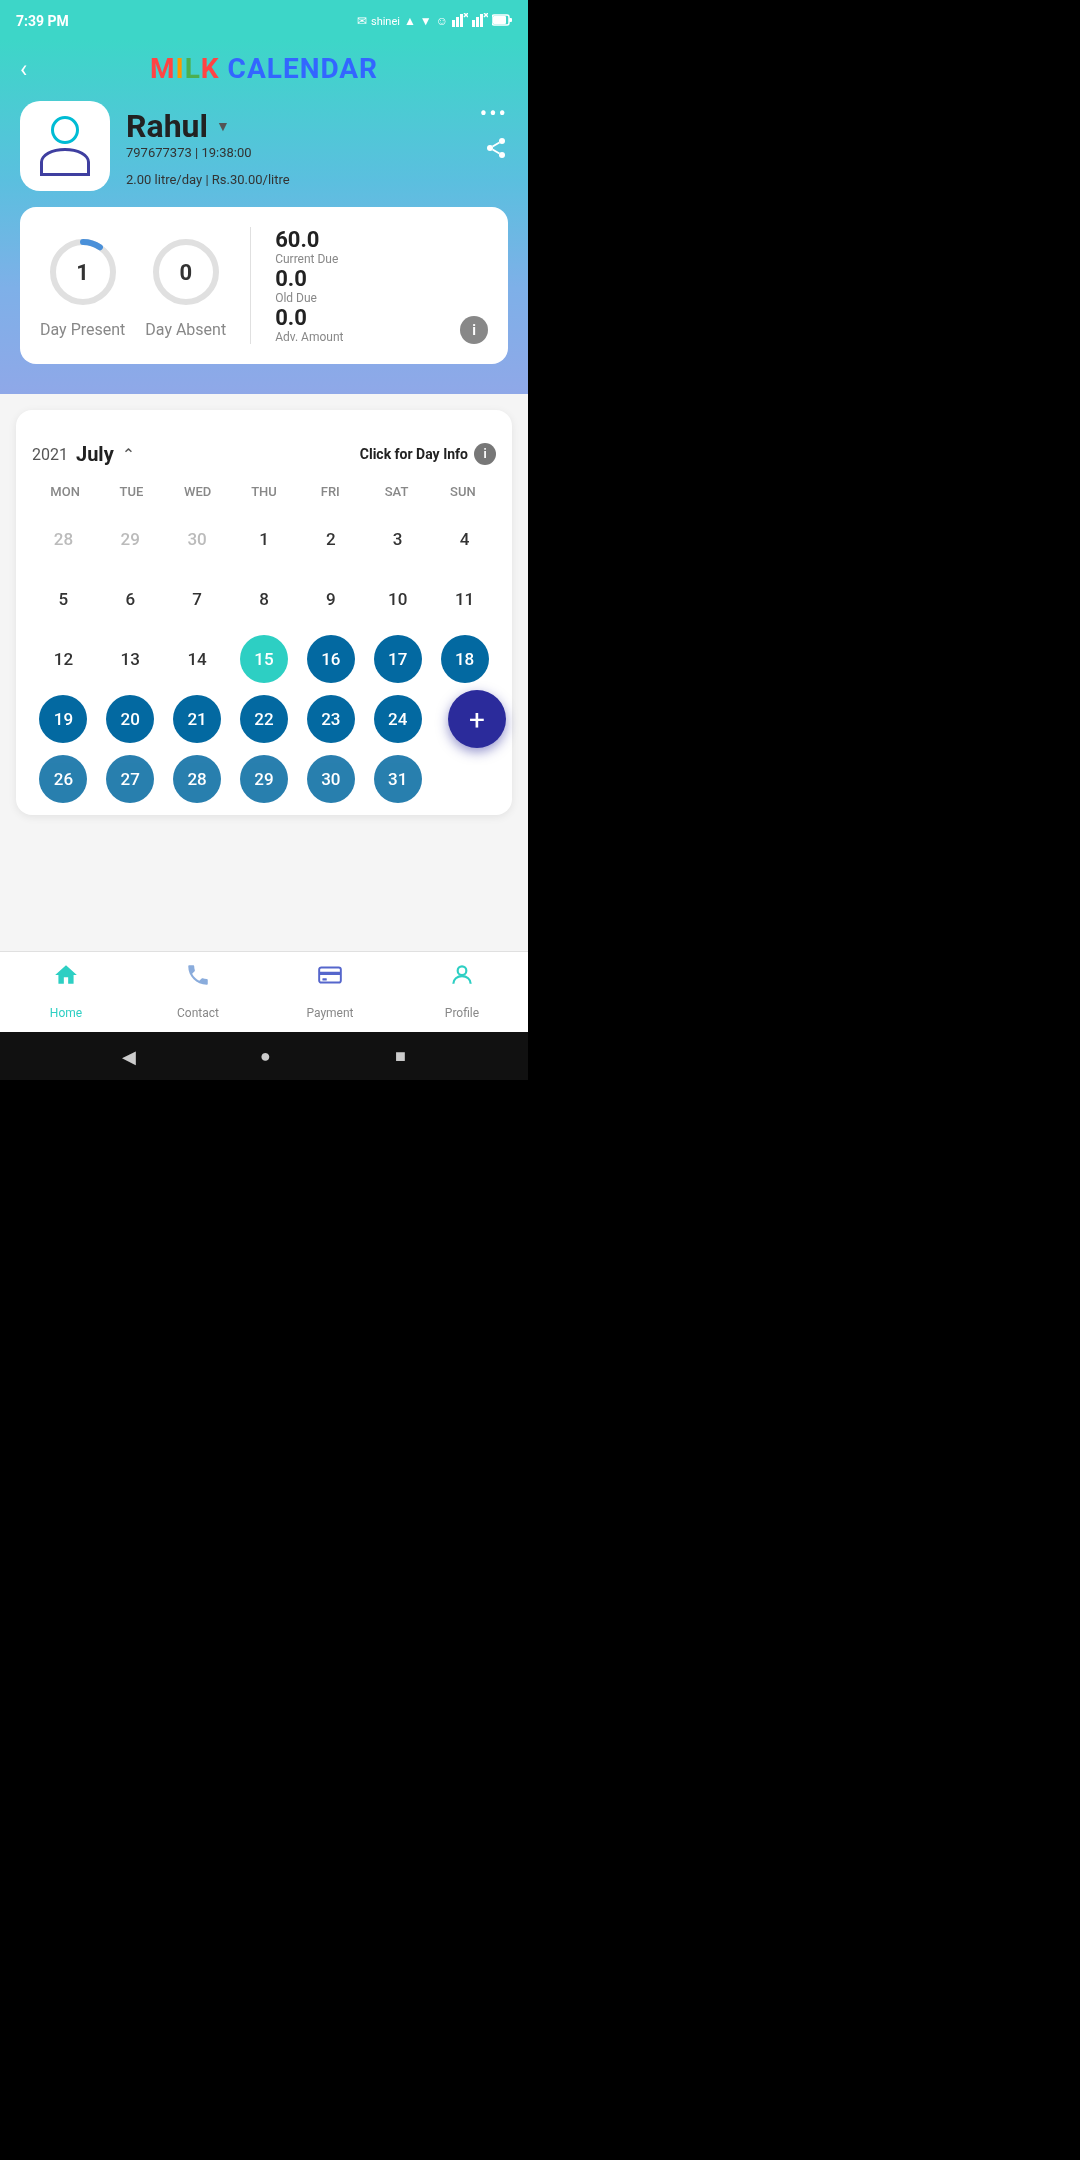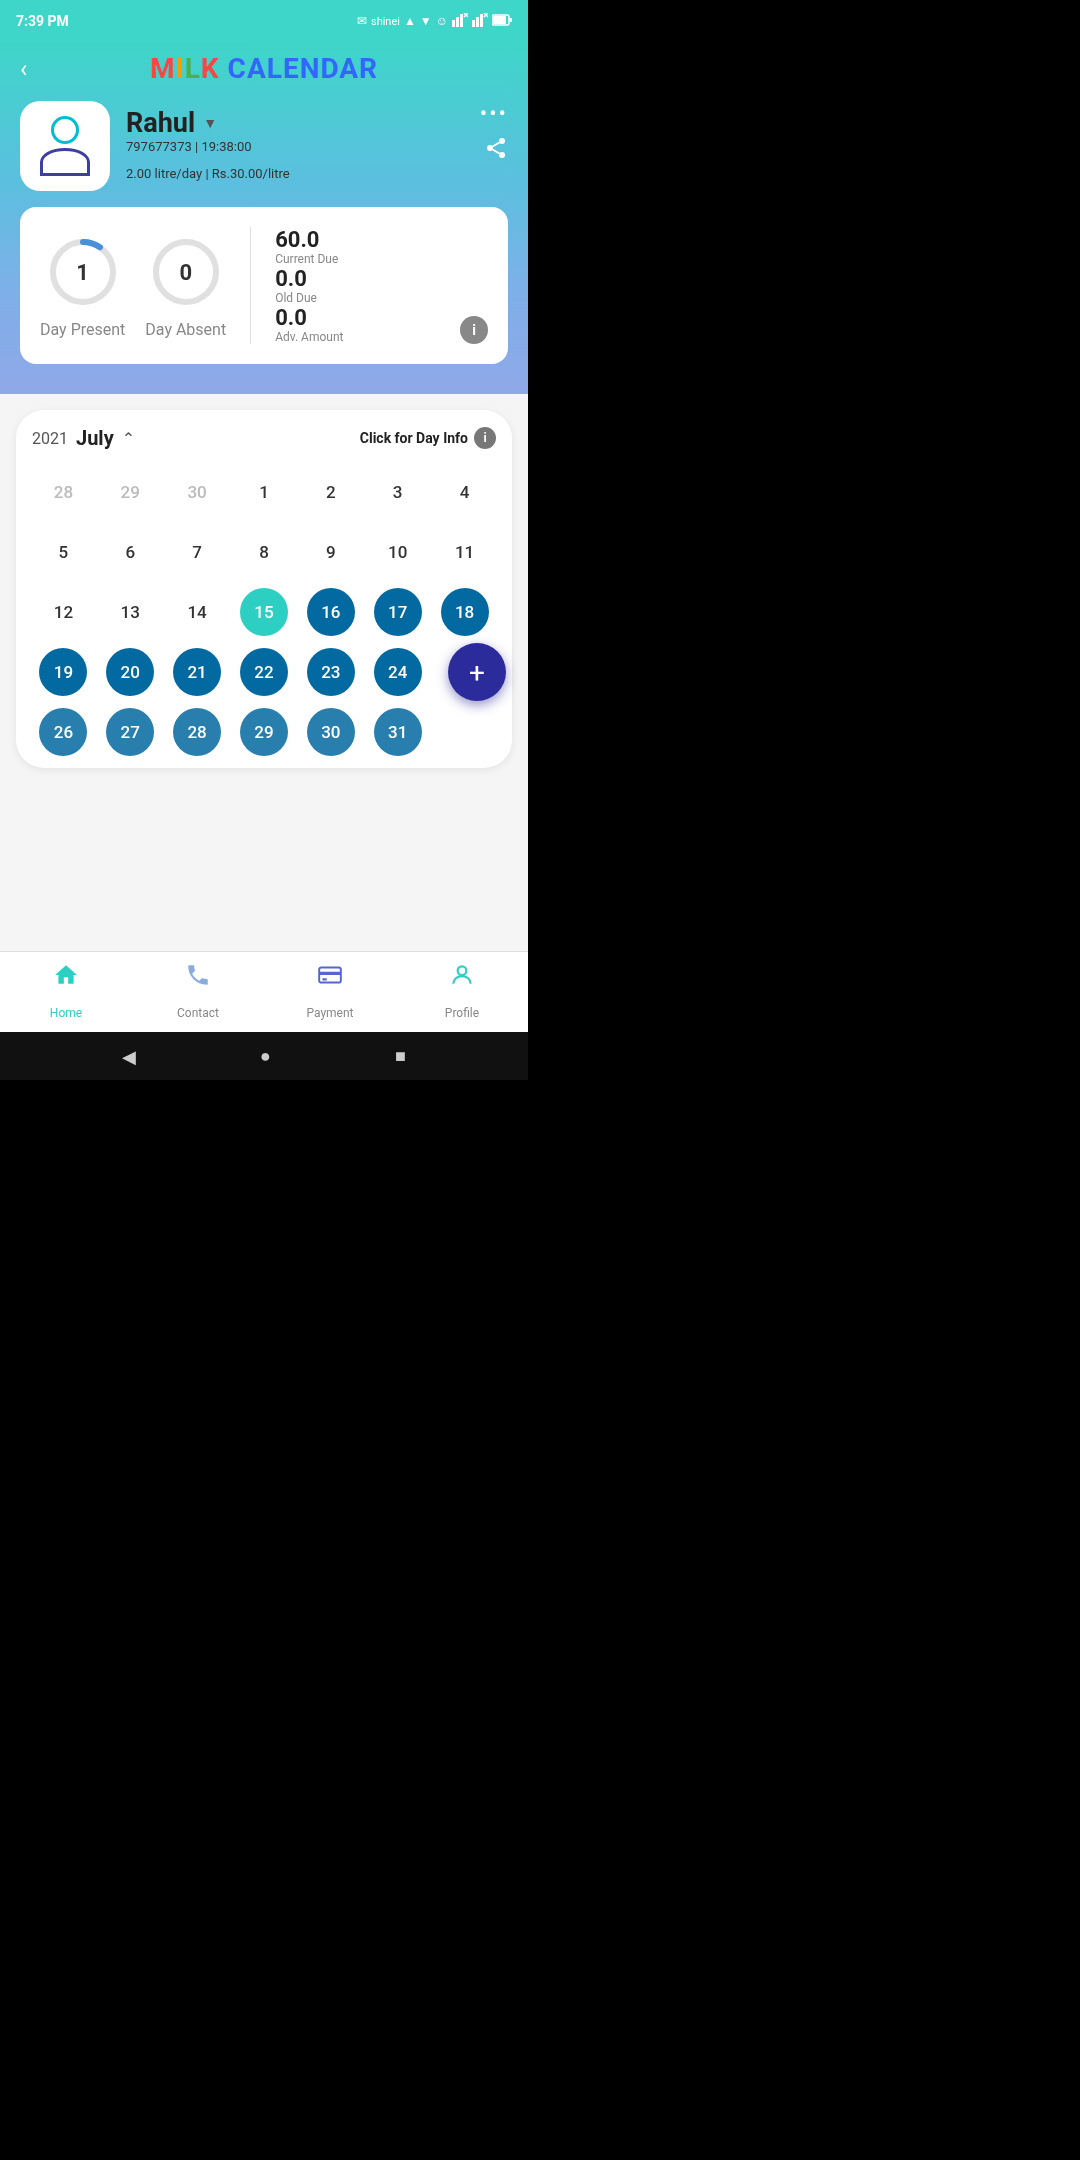--- a/index.html
+++ b/index.html
@@ -116,21 +116,21 @@
     .user-info {
       flex: 1;
       padding-top: 6px;
     }
     .user-name-row {
       display: flex;
       align-items: center;
       gap: 8px;
     }
     .user-name {
-      font-size: 27px;
+      font-size: 32px;
       font-weight: bold;
       color: #222;
     }
     .dropdown-arrow {
       color: #555;
       font-size: 14px;
     }
     .user-detail {
       color: #333;
       font-size: 13px;
@@ -273,22 +273,22 @@
     .main-content {
       background: #f5f5f5;
       flex: 1;
       padding: 16px;
       position: relative;
     }
 
     
     .calendar-card {
       background: white;
-      border-radius: 28px;
-      padding: 16px 16px 8px;
+      border-radius: 16px;
+      padding: 32px 16px 8px;
       box-shadow: 0 2px 8px rgba(0,0,0,0.08);
     }
 
     .calendar-header {
       display: flex;
       justify-content: space-between;
       align-items: center;
       margin-bottom: 14px;
     }
     .cal-month-year {
@@ -575,20 +575,29 @@
           <span class="cal-year">2021</span>
           <span class="cal-month">July</span>
           <span class="cal-chevron">⌃</span>
         </div>
         <div class="cal-info-row">
           <span class="cal-info-text">Click for Day Info</span>
           <div class="info-circle">i</div>
         </div>
       </div>
 
+      <div class="cal-days-header">
+        <span class="cal-day-name">MON</span>
+        <span class="cal-day-name">TUE</span>
+        <span class="cal-day-name">WED</span>
+        <span class="cal-day-name">THU</span>
+        <span class="cal-day-name">FRI</span>
+        <span class="cal-day-name">SAT</span>
+        <span class="cal-day-name">SUN</span>
+      </div>
 
       <div class="cal-grid">
 
         <div class="cal-cell-wrapper">
             <div class="cal-dot dot-empty other-month">28</div>
           </div>
         <div class="cal-cell-wrapper">
             <div class="cal-dot dot-empty other-month">29</div>
           </div>
         <div class="cal-cell-wrapper">

